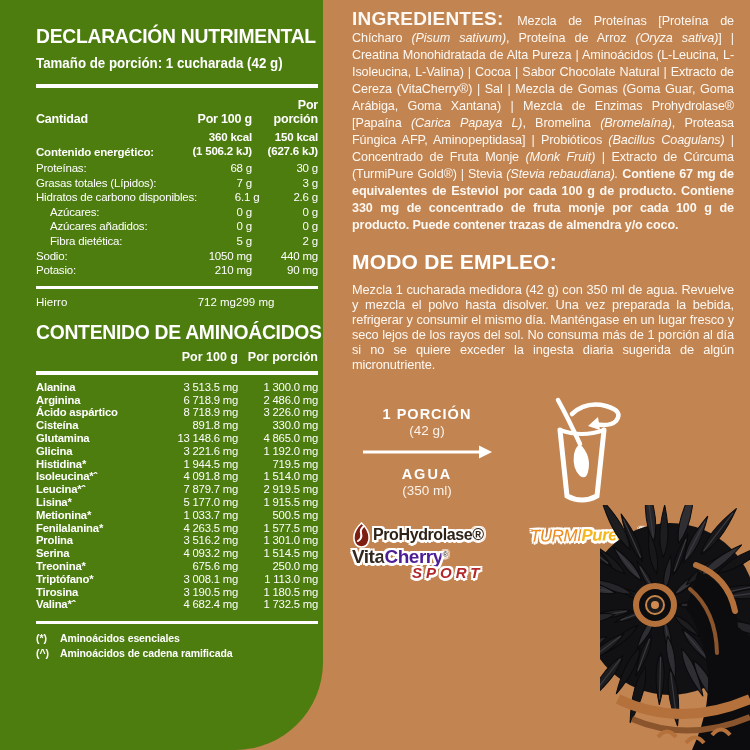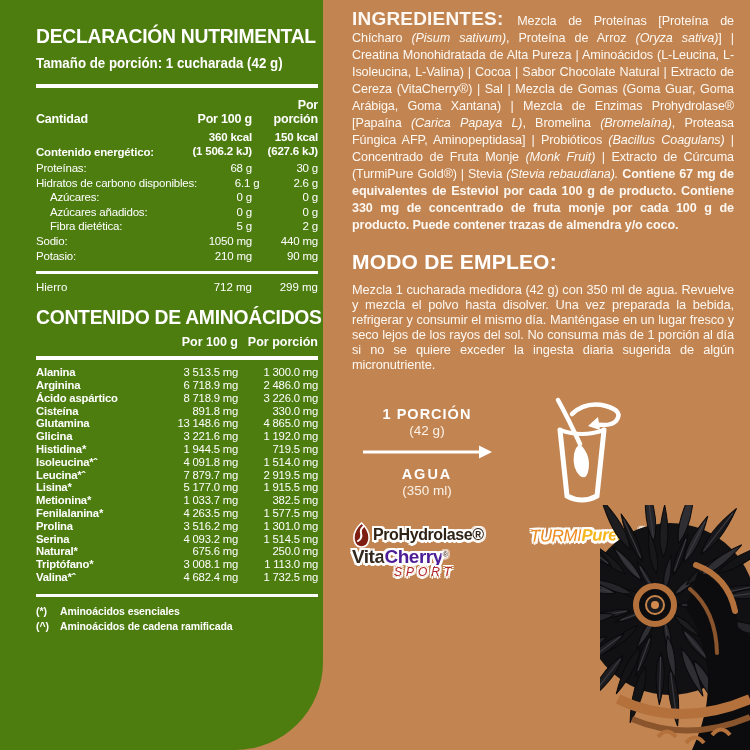--- a/index.html
+++ b/index.html
@@ -22,21 +22,21 @@
   .erow{font-size:11.5px;font-weight:bold;margin-bottom:3px}
   .erow .nlabel{flex:1;white-space:nowrap}
   .erow .nv1,.erow .nv2{text-align:right;line-height:14px}
   .erow .nv1{width:70px}.erow .nv2{width:66px}
   .nrow{font-size:11.5px;line-height:14.6px}
   .nrow .nlabel{flex:1;white-space:nowrap}
   .nrow .nv1{width:70px;text-align:right}.nrow .nv2{width:66px;text-align:right}
   .nrow.indent .nlabel{padding-left:14px}
   .nrow.bold{font-weight:normal}
   .hierro{font-size:11.5px;display:flex;margin-top:2px}
-  .hierro .nlabel{flex:1}.hierro .nv1{width:70px;text-align:right}.hierro .nv2{width:66px;text-align:right}
+  .hierro .nlabel{flex:1}.hierro .nv1{width:70px;text-align:right}.hierro .nv2{width:82px;text-align:left}
   .aa-title{font-size:21px;font-weight:bold;white-space:nowrap;letter-spacing:-.3px;margin-top:12px;
     transform:scaleX(.92);transform-origin:left center}
   .aa-cols{display:flex;font-size:12.5px;font-weight:bold;margin-top:6px}
   .aa-cols .sp{flex:1}.aa-cols .c2{width:92px;text-align:right}.aa-cols .c3{width:80px;text-align:right}
   .arow{display:flex;font-size:11.3px;line-height:12.8px;font-weight:bold;letter-spacing:-.2px}
   .arow .aname{flex:1;white-space:nowrap}
   .arow .av1{width:92px;text-align:right;font-weight:normal}
   .arow .av2{width:80px;text-align:right;font-weight:normal}
   .foot{display:flex;font-size:10.5px;font-weight:bold;margin-top:3px;letter-spacing:-.1px}
   .foot .fsym{width:24px}
@@ -69,22 +69,22 @@
   .logo-ph .ph-text{font-size:16px;font-weight:bold;color:#2f2317;letter-spacing:-.4px}
   .logo-tp{transform:rotate(-1deg);white-space:nowrap}
   .tp-turmi{font-size:17px;font-weight:normal;font-style:italic;color:#ee8c20;letter-spacing:-.5px}
   .tp-pure{font-size:17px;font-weight:bold;font-style:italic;color:#f6b71d;letter-spacing:-.5px}
   .tp-gold{font-size:7px;font-weight:bold;color:#f6b71d;letter-spacing:.5px}
   .tp-r{font-size:8px;color:#ee8c20;vertical-align:super}
   .logo-vc{line-height:13px}
   .vc-vita{font-size:19px;font-weight:bold;color:#33291f;letter-spacing:-.5px}
   .vc-cherry{font-size:19px;font-weight:bold;color:#4c1d95;letter-spacing:-.5px}
   .vc-r{font-size:7px;color:#33291f;vertical-align:super}
-  .vc-sport{display:block;font-size:12px;font-weight:normal;font-style:italic;color:#b3282b;
-    letter-spacing:4px;margin-left:42px;margin-top:2px}
+  .vc-sport{display:block;font-size:15px;font-weight:bold;font-style:italic;color:#b3282b;
+    letter-spacing:4px;margin-left:60px;margin-top:2px}
 
   
   .eagle{position:absolute;right:0;bottom:0;width:150px;height:245px}
 </style>
 </head>
 <body>
 
 <aside class="black-panel">
   <div class="panel-inner">
     <h1 class="nf-title">DECLARACIÓN NUTRIMENTAL</h1>
@@ -111,20 +111,25 @@
     </div>
 
     <div>
 
         <div class="nrow">
           <span class="nlabel">Proteínas:</span>
           <span class="nv1">68 g</span>
           <span class="nv2">30 g</span>
         </div>
 
+        <div class="nrow">
+          <span class="nlabel">Grasas totales (Lípidos):</span>
+          <span class="nv1">7 g</span>
+          <span class="nv2">3 g</span>
+        </div>
 
         <div class="nrow">
           <span class="nlabel">Hidratos de carbono disponibles:</span>
           <span class="nv1">6.1 g</span>
           <span class="nv2">2.6 g</span>
         </div>
 
         <div class="nrow indent">
           <span class="nlabel">Azúcares:</span>
           <span class="nv1">0 g</span>
@@ -231,21 +236,21 @@
 
         <div class="arow">
           <span class="aname">Lisina*</span>
           <span class="av1">5 177.0 mg</span>
           <span class="av2">1 915.5 mg</span>
         </div>
 
         <div class="arow">
           <span class="aname">Metionina*</span>
           <span class="av1">1 033.7 mg</span>
-          <span class="av2">382.5 mg</span>
+          <span class="av2">500.5 mg</span>
         </div>
 
         <div class="arow">
           <span class="aname">Fenilalanina*</span>
           <span class="av1">4 263.5 mg</span>
           <span class="av2">1 577.5 mg</span>
         </div>
 
         <div class="arow">
           <span class="aname">Prolina</span>
@@ -253,31 +258,36 @@
           <span class="av2">1 301.0 mg</span>
         </div>
 
         <div class="arow">
           <span class="aname">Serina</span>
           <span class="av1">4 093.2 mg</span>
           <span class="av2">1 514.5 mg</span>
         </div>
 
         <div class="arow">
-          <span class="aname">Natural*</span>
+          <span class="aname">Treonina*</span>
           <span class="av1">675.6 mg</span>
           <span class="av2">250.0 mg</span>
         </div>
 
         <div class="arow">
           <span class="aname">Triptófano*</span>
           <span class="av1">3 008.1 mg</span>
           <span class="av2">1 113.0 mg</span>
         </div>
 
+        <div class="arow">
+          <span class="aname">Tirosina</span>
+          <span class="av1">3 190.5 mg</span>
+          <span class="av2">1 180.5 mg</span>
+        </div>
 
         <div class="arow">
           <span class="aname">Valina*ˆ</span>
           <span class="av1">4 682.4 mg</span>
           <span class="av2">1 732.5 mg</span>
         </div>
       </div>
 
     <hr class="rule thin" style="margin-top:10px">
 

